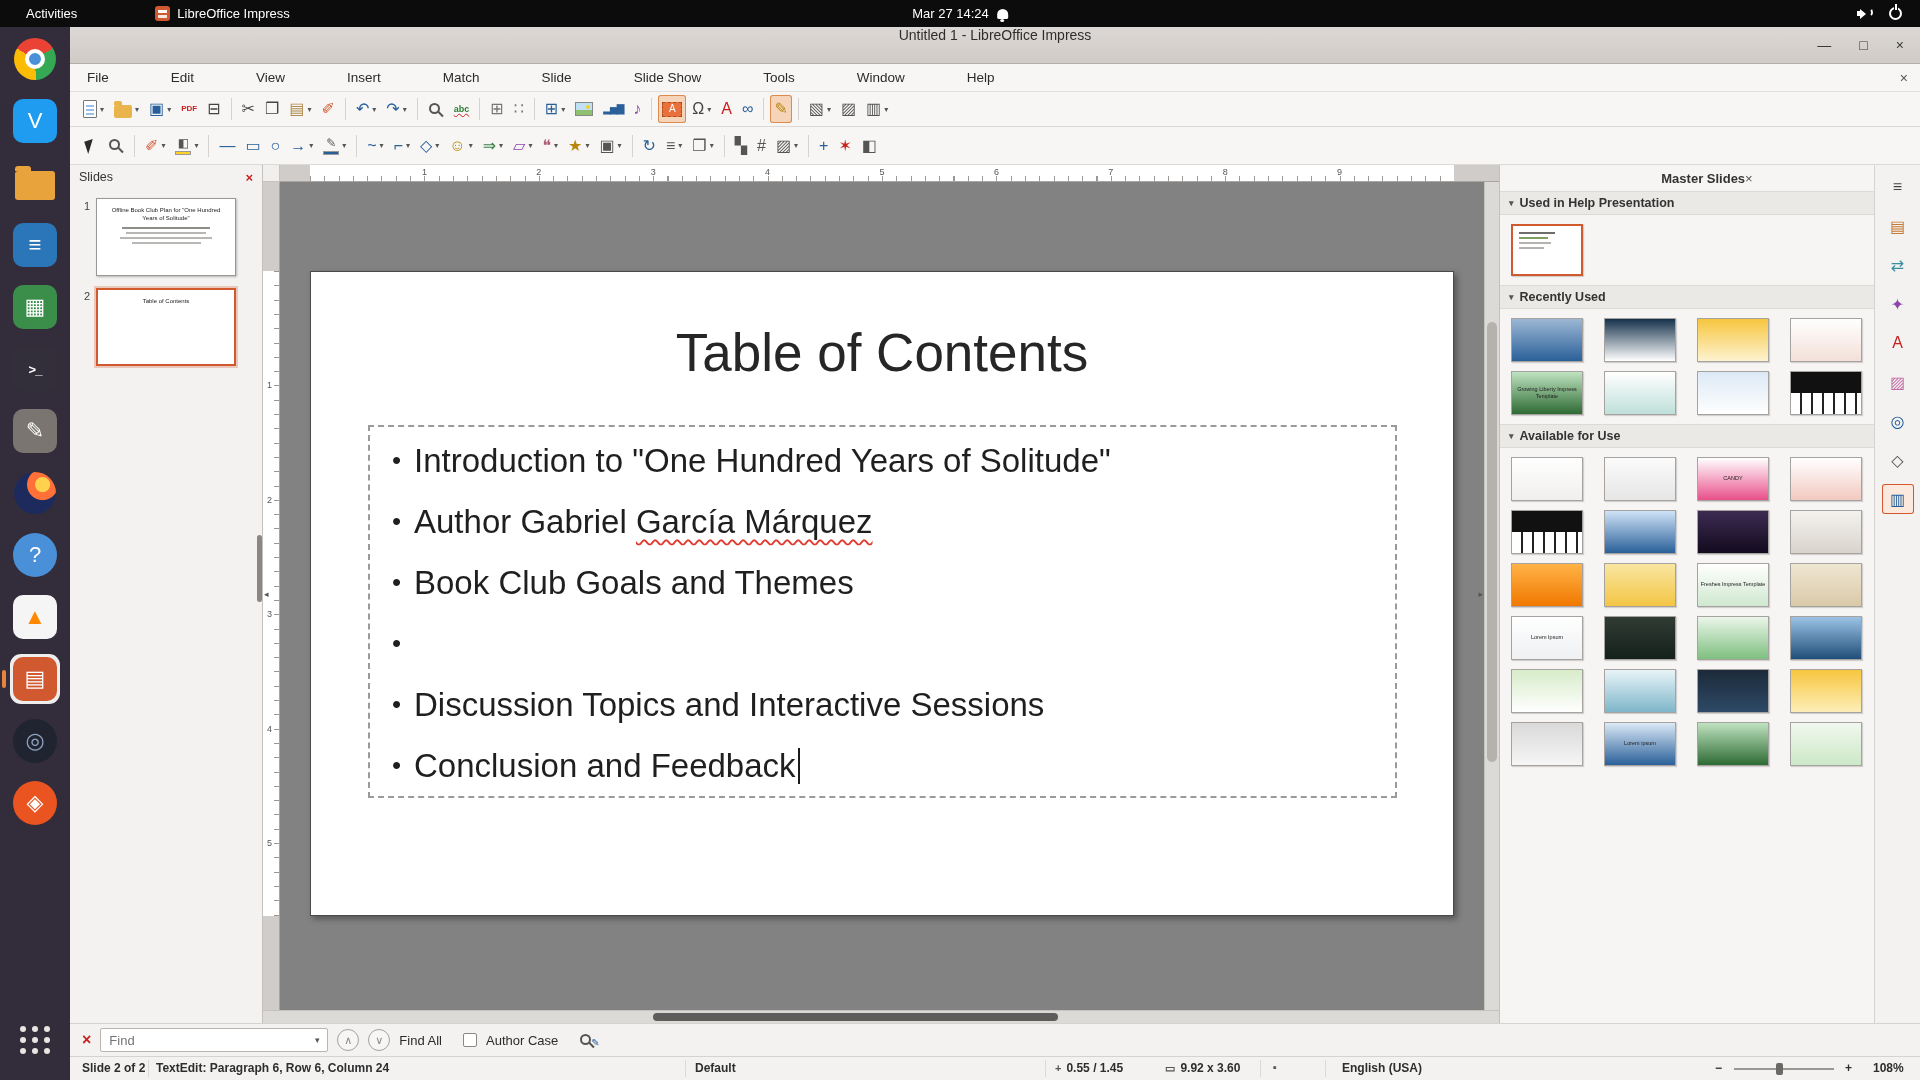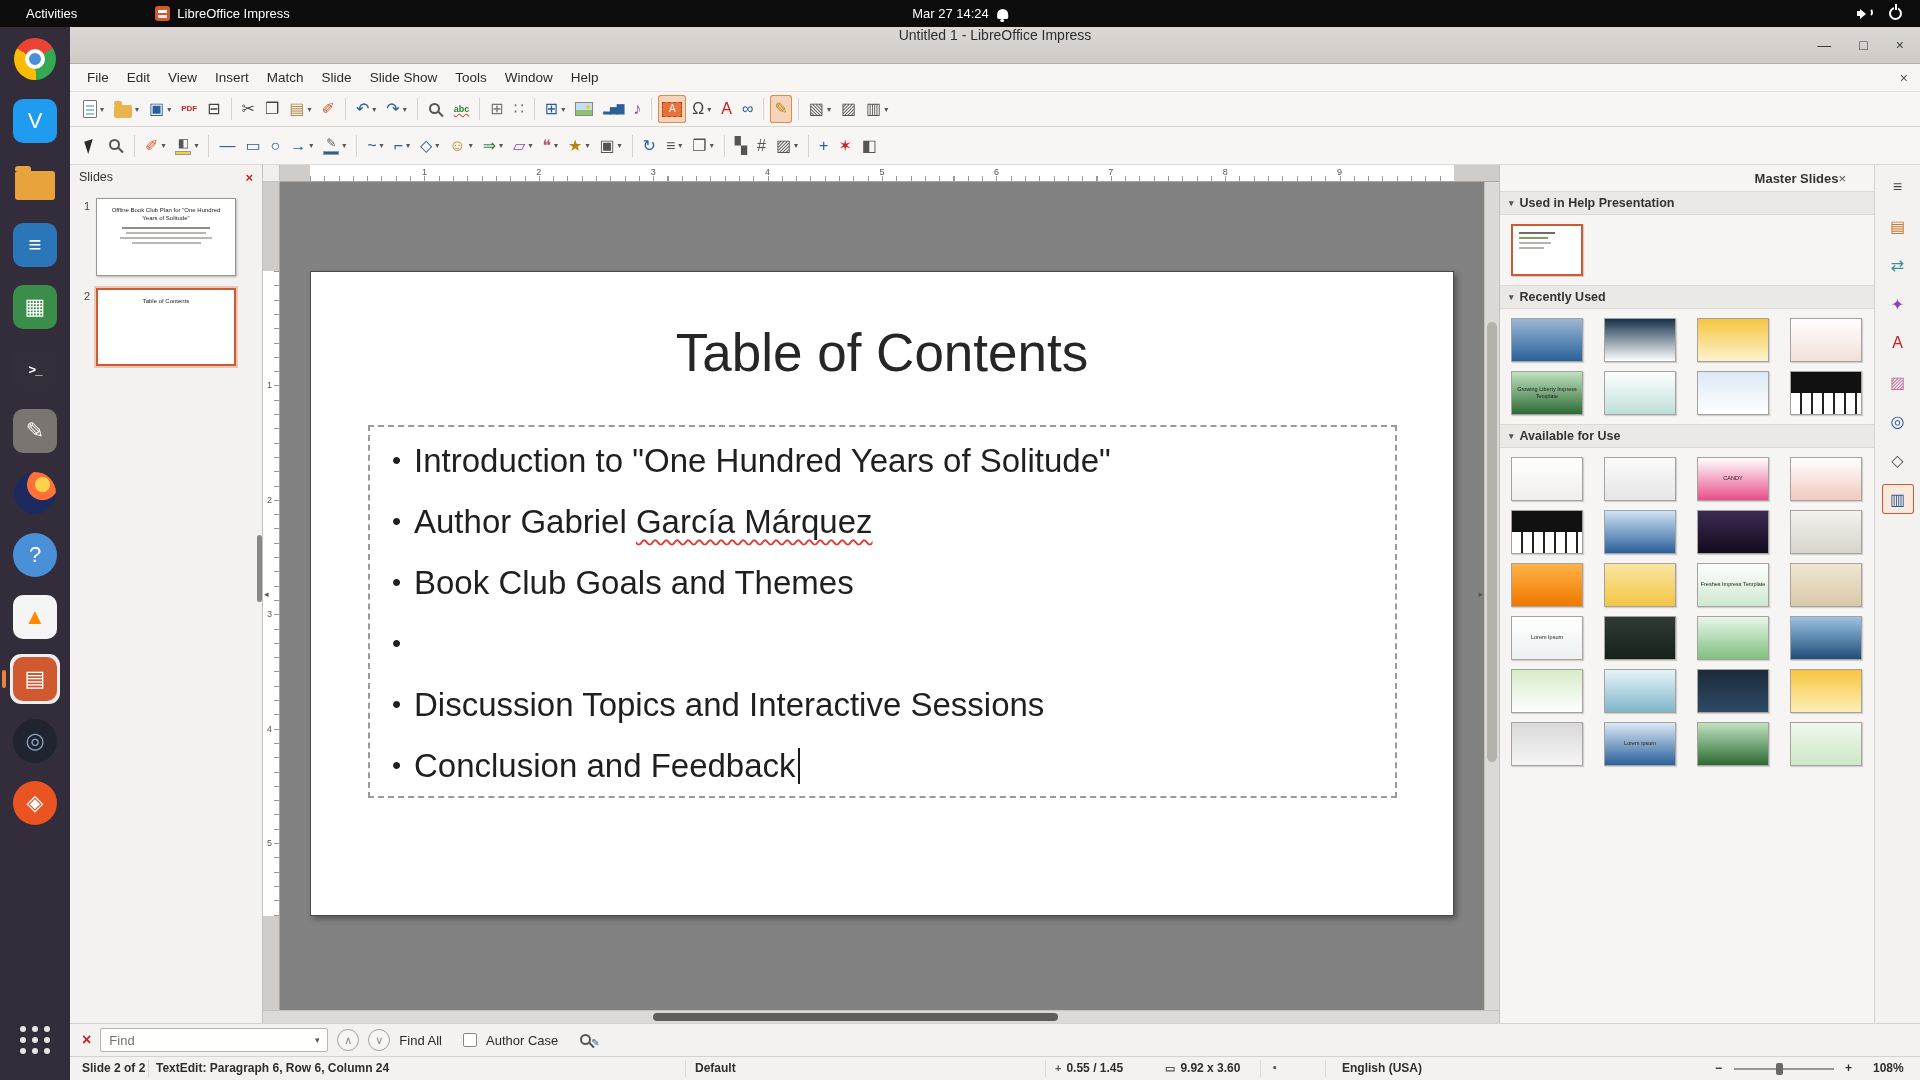--- a/index.html
+++ b/index.html
@@ -41,21 +41,21 @@
   .dk-appgrid i{width:6px;height:6px;border-radius:50%;background:#e8e6e3;display:block;}
 
   
   .appwin{position:absolute;left:70px;top:27px;right:0;bottom:0;display:flex;flex-direction:column;background:#f3f2f1;}
   .titlebar{height:37px;background:linear-gradient(#dcd8d5,#d0cbc7);border-bottom:1px solid #b2aeaa;position:relative;display:flex;align-items:flex-start;justify-content:center;}
   .win-title{font-size:14px;color:#2e2e2e;}
   .winctl{position:absolute;right:16px;top:0;bottom:0;display:flex;align-items:center;gap:28px;color:#3b3b3b;font-size:14px;}
   .winctl span{cursor:default;}
 
   .menubar{height:28px;background:#f7f6f5;display:flex;align-items:center;padding-left:8px;color:#2b2b2b;border-bottom:1px solid #e2e0dd;position:relative;font-size:13.5px;}
-  .menu-items{display:flex;}
+  .menu-items{display:flex;gap:44px;}
   .menu-item{padding:4px 9px;border-radius:3px;}
   .doc-close{position:absolute;right:12px;color:#555;font-size:14px;}
 
   .toolbar{display:flex;align-items:center;background:#f7f6f5;border-bottom:1px solid #dcdad7;padding:0 8px;}
   .toolbar.std{height:35px;}
   .toolbar.draw{height:38px;}
   .tb-btn{display:flex;align-items:center;height:28px;padding:0 4px;border-radius:3px;margin:0 1px;position:relative;}
   .tb-btn.active{background:#f6d4ba;box-shadow:inset 0 0 0 1px #dd8a4e;}
   .ic{line-height:1;display:inline-flex;align-items:center;justify-content:center;}
   .ic-glyph{font-size:16px;}
@@ -121,21 +121,21 @@
   .caret{display:inline-block;width:2px;height:36px;background:#1a1a1a;margin-left:2px;vertical-align:-7px;}
   .v-scroll{position:absolute;right:0;top:0;bottom:0;width:15px;background:#dcdad7;border-left:1px solid #c5c2bf;}
   .v-thumb{position:absolute;left:2px;right:2px;top:140px;height:440px;background:#b5b2ae;border-radius:6px;}
   .h-scroll{height:13px;background:#dcdad7;border-top:1px solid #c5c2bf;position:relative;}
   .h-thumb{position:absolute;left:390px;width:405px;top:2px;bottom:2px;background:#5f5d5b;border-radius:6px;}
   .splitter{position:absolute;top:50%;transform:translateY(-50%);font-size:9px;color:#555;z-index:6;}
   .splitter-left{left:1px;}
   .splitter-right{right:16px;}
 
   .master-panel{width:375px;background:#f6f5f3;border-left:1px solid #c3c0bd;display:flex;flex-direction:column;overflow:hidden;}
-  .mp-titlerow{height:26px;display:flex;align-items:center;justify-content:flex-end;padding:0 28px;font-size:13px;font-weight:bold;color:#333;margin-left:40px;}
+  .mp-titlerow{height:26px;display:flex;align-items:center;justify-content:center;padding:0 28px;font-size:13px;font-weight:bold;color:#333;margin-left:40px;}
   .ms-header{display:flex;align-items:center;gap:6px;background:#ebe9e6;border-top:1px solid #dcdad7;border-bottom:1px solid #dcdad7;padding:4px 9px;font-size:12.5px;font-weight:bold;color:#333;}
   .ms-chevron{font-size:9px;color:#555;}
   .ms-grid{display:flex;flex-wrap:wrap;gap:9px 21px;padding:9px 11px;}
   .ms-thumb{width:72px;height:44px;border:1px solid #a5a2a0;background:#fff;position:relative;display:flex;align-items:center;justify-content:center;overflow:hidden;box-shadow:1px 1px 1px rgba(0,0,0,.15);}
   .ms-grid.used .ms-thumb{height:52px;}
   .ms-thumb.sel{border:2px solid #d0592f;}
   .ms-thumb.piano{background:linear-gradient(180deg,#111 0 50%,transparent 50%),repeating-linear-gradient(90deg,#fff 0 9px,#222 9px 11px);}
   .ms-label{font-size:5.5px;color:#222;text-align:center;line-height:1.3;padding:0 2px;position:relative;z-index:2;}
   .mini-lines{position:absolute;left:6px;top:6px;right:10px;display:flex;flex-direction:column;gap:3px;}
   .mini-lines i{display:block;height:2px;background:#b5b3b0;}

